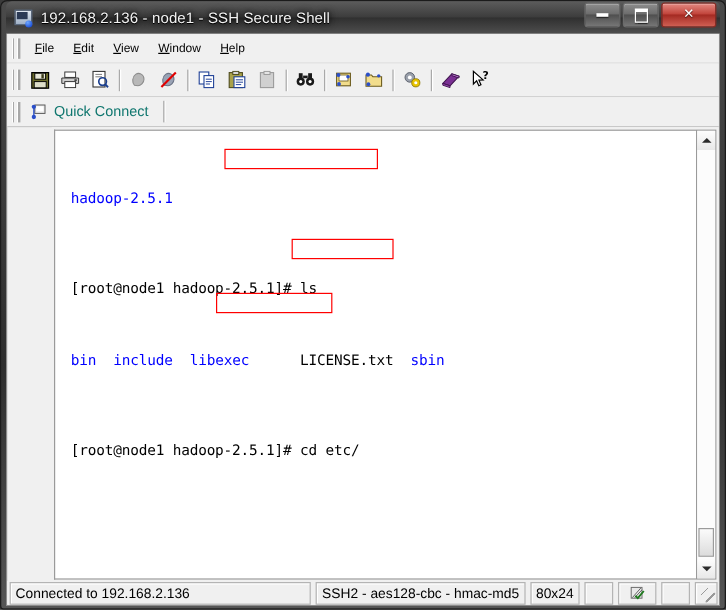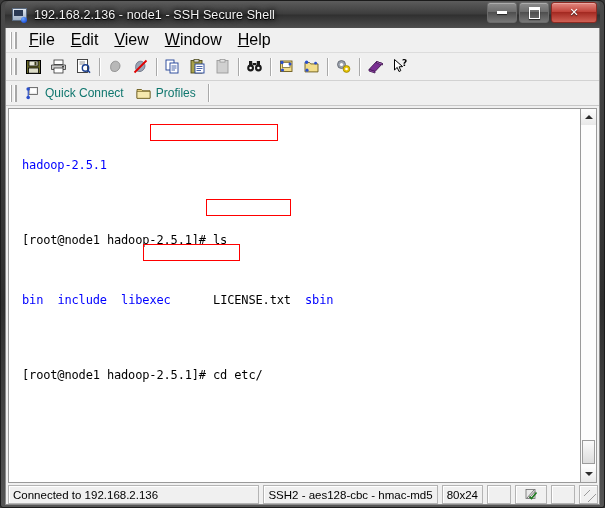--- a/index.html
+++ b/index.html
@@ -96,21 +96,21 @@
     background: #f0f0f0;
     display: flex; align-items: center;
     border-bottom: 1px solid #dcdcdc;
     flex: none;
   }
   .grip {
     width: 7px; height: 17px; margin: 0 4px 0 4px; flex:none;
     background: linear-gradient(90deg,#fff 0 1px,#a8a8a8 1px 2px,transparent 2px 4px,#fff 4px 5px,#a8a8a8 5px 6px);
   }
   .menu-item {
-    font-size: 16px; color: #000;
+    font-size: 10px; color: #000;
     padding: 3px 8px;
     white-space: nowrap;
   }
   .menu-item u { text-decoration: underline; }
 
   
   .toolbar {
     height: 27px;
     background: #f0f0f0;
     display: flex; align-items: center;
@@ -141,20 +141,21 @@
   .qbar-tail { flex:1; border-left:1px solid #a9a9a9; height:18px;
                box-shadow: inset 1px 0 0 #fff; margin-left:4px;}
 
   
   .term-wrap {
     flex: 1;
     background: #f0f0f0;
     padding: 2px 2px 1px 2px;
     box-sizing: border-box;
     display: flex;
+    margin-left: 37px;
   }
   .term {
     flex: 1;
     background: #ffffff;
     border: 1px solid #9a9a9a;
     border-right: none;
     position: relative;
     overflow: hidden;
   }
   .term-inner {
@@ -422,27 +423,20 @@
       <div class="grip"></div>
       <div class="qitem">
         <svg width="15" height="15" viewBox="0 0 15 15">
           <rect x="4" y="1.5" width="8.5" height="7" fill="#e8e8e8" stroke="#555" stroke-width=".8"></rect>
           <rect x="5.2" y="2.6" width="6" height="4.2" fill="#fff"></rect>
           <circle cx="3.2" cy="3" r="1.8" fill="#2b4fc9"></circle>
           <circle cx="3.2" cy="11.5" r="1.8" fill="#2b4fc9"></circle>
           <line x1="3.2" y1="3" x2="3.2" y2="11.5" stroke="#2b4fc9" stroke-width="1.1"></line>
         </svg>
         <span>Quick Connect</span>
-      </div>
-      <div class="qitem">
-        <svg width="15" height="15" viewBox="0 0 15 15">
-          <path d="M1 3.5 h4.5 l1.2 1.3 H14 v7.5 H1 Z" fill="#f2dd8c" stroke="#6a5a1c" stroke-width=".9"></path>
-          <path d="M1 5.4 H14 v6.9 H1 Z" fill="#f7e9ad" stroke="#6a5a1c" stroke-width=".7"></path>
-        </svg>
-        <span>Profiles</span>
       </div>
       <div class="qbar-tail"></div>
     </div>
 
     <div class="term-wrap">
       <div class="term">
         <div class="term-inner">
 
           <div class="term-line"><span class="blue">hadoop-2.5.1</span></div>
 

